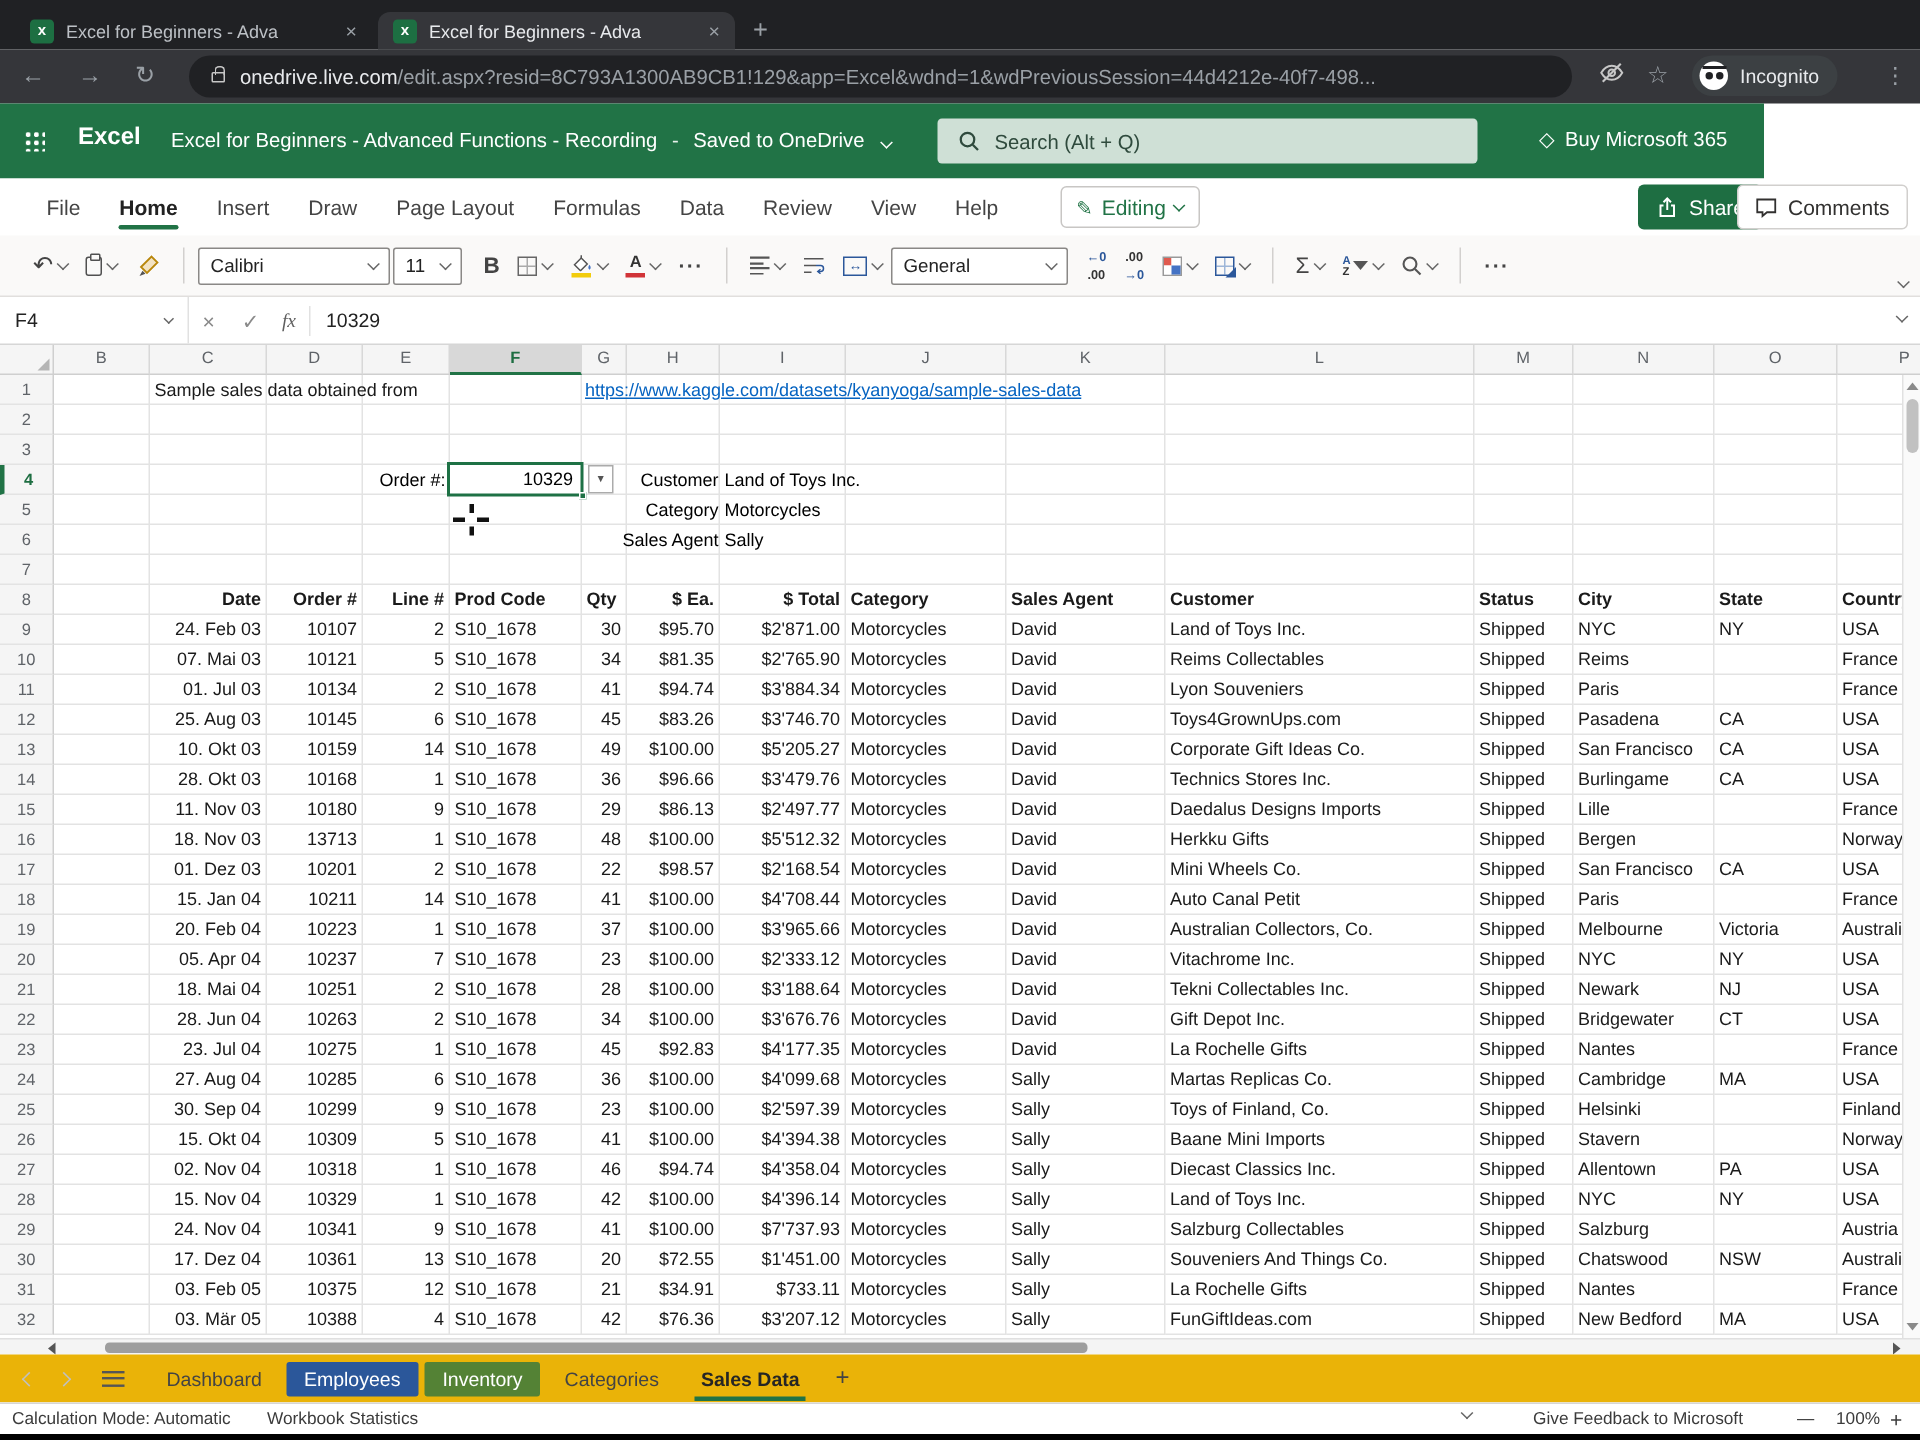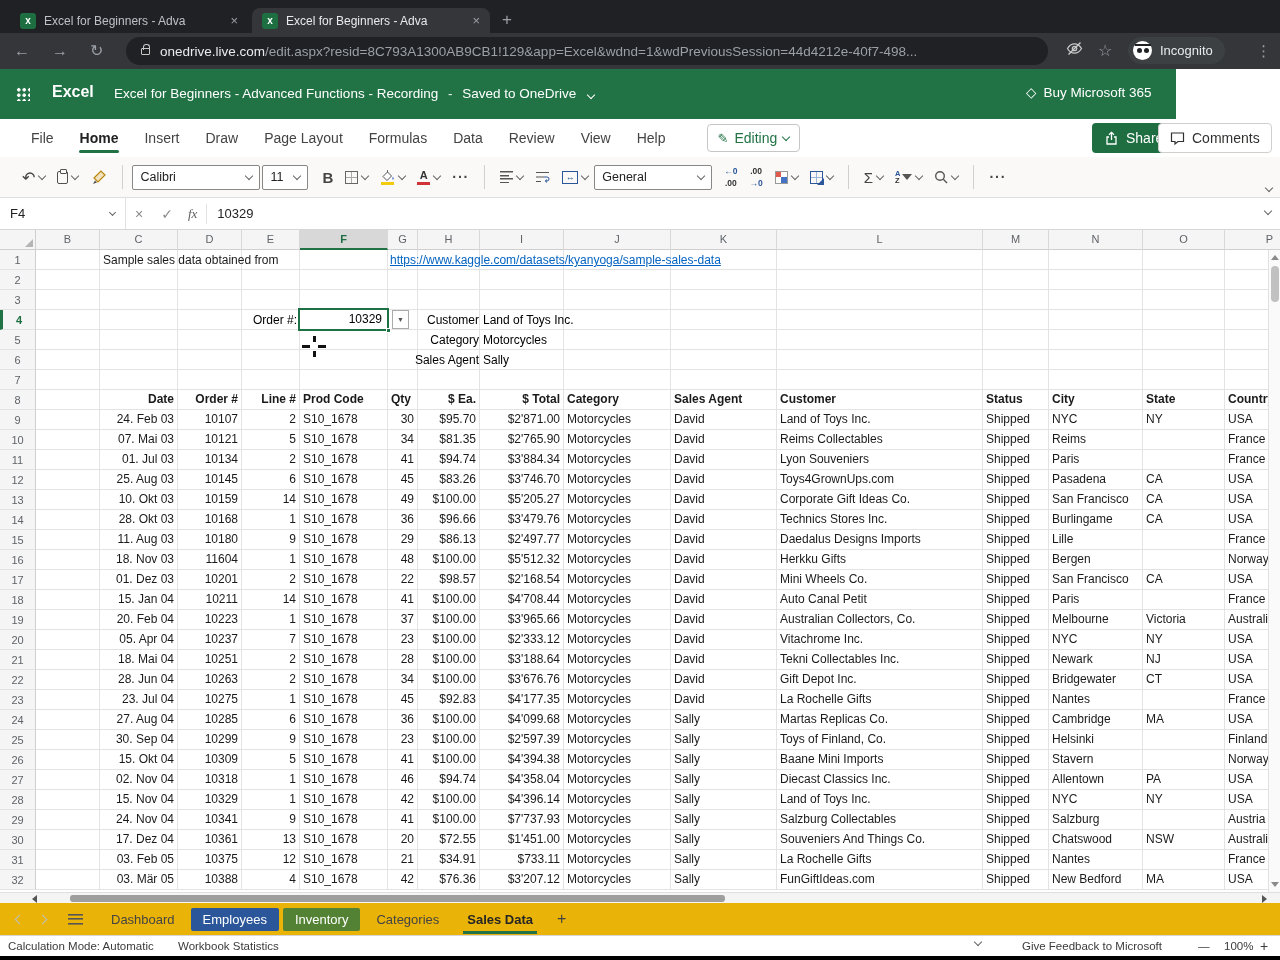--- a/index.html
+++ b/index.html
@@ -210,20 +210,27 @@
 
 <div id="appheader">
   <div id="waffle"></div>
   <div id="appname">Excel</div>
   <div id="docline">
     <span>Excel for Beginners - Advanced Functions - Recording</span>
     <span class="sep">-</span>
     <span>Saved to OneDrive</span>
     <span class="chv w" style="margin-left:8px"></span>
   </div>
+  <div id="searchpill">
+    <svg width="14" height="14" viewBox="0 0 14 14">
+        <circle cx="6" cy="6" r="4.5" fill="none" stroke="#2f4a3d" stroke-width="1.5"></circle>
+        <line x1="9.5" y1="9.5" x2="13" y2="13" stroke="#2f4a3d" stroke-width="1.5"></line>
+      </svg>
+    <span>Search (Alt + Q)</span>
+  </div>
   <div id="buybtn">
     <span>◇</span>
     <span>Buy Microsoft 365</span>
   </div>
   <div id="gear">⚙</div>
   <div id="avatar">E</div>
 </div>
 
 <div id="menubar">
   <span class="mitem">File</span>
@@ -654,40 +661,40 @@
         <div class="gcell" style="width: 106px;">David</div>
         <div class="gcell" style="width: 206px;">Technics Stores Inc.</div>
         <div class="gcell" style="width: 66px;">Shipped</div>
         <div class="gcell" style="width: 94px;">Burlingame</div>
         <div class="gcell" style="width: 82px;">CA</div>
         <div class="gcell" style="width: 90px;">USA</div>
       </div>
       <div class="grow">
         <div class="rhead">15</div>
         <div class="gcell" style="width: 64px;"></div>
-        <div class="gcell ar" style="width: 78px;">11. Aug 03</div>
+        <div class="gcell ar" style="width: 78px;">11. Nov 03</div>
         <div class="gcell ar" style="width: 64px;">10180</div>
         <div class="gcell ar" style="width: 58px;">9</div>
         <div class="gcell" style="width: 88px;">S10_1678</div>
         <div class="gcell ar" style="width: 30px;">29</div>
         <div class="gcell ar" style="width: 62px;">$86.13</div>
         <div class="gcell ar" style="width: 84px;">$2'497.77</div>
         <div class="gcell" style="width: 107px;">Motorcycles</div>
         <div class="gcell" style="width: 106px;">David</div>
         <div class="gcell" style="width: 206px;">Daedalus Designs Imports</div>
         <div class="gcell" style="width: 66px;">Shipped</div>
         <div class="gcell" style="width: 94px;">Lille</div>
         <div class="gcell" style="width: 82px;"></div>
         <div class="gcell" style="width: 90px;">France</div>
       </div>
       <div class="grow">
         <div class="rhead">16</div>
         <div class="gcell" style="width: 64px;"></div>
         <div class="gcell ar" style="width: 78px;">18. Nov 03</div>
-        <div class="gcell ar" style="width: 64px;">11604</div>
+        <div class="gcell ar" style="width: 64px;">13713</div>
         <div class="gcell ar" style="width: 58px;">1</div>
         <div class="gcell" style="width: 88px;">S10_1678</div>
         <div class="gcell ar" style="width: 30px;">48</div>
         <div class="gcell ar" style="width: 62px;">$100.00</div>
         <div class="gcell ar" style="width: 84px;">$5'512.32</div>
         <div class="gcell" style="width: 107px;">Motorcycles</div>
         <div class="gcell" style="width: 106px;">David</div>
         <div class="gcell" style="width: 206px;">Herkku Gifts</div>
         <div class="gcell" style="width: 66px;">Shipped</div>
         <div class="gcell" style="width: 94px;">Bergen</div>

